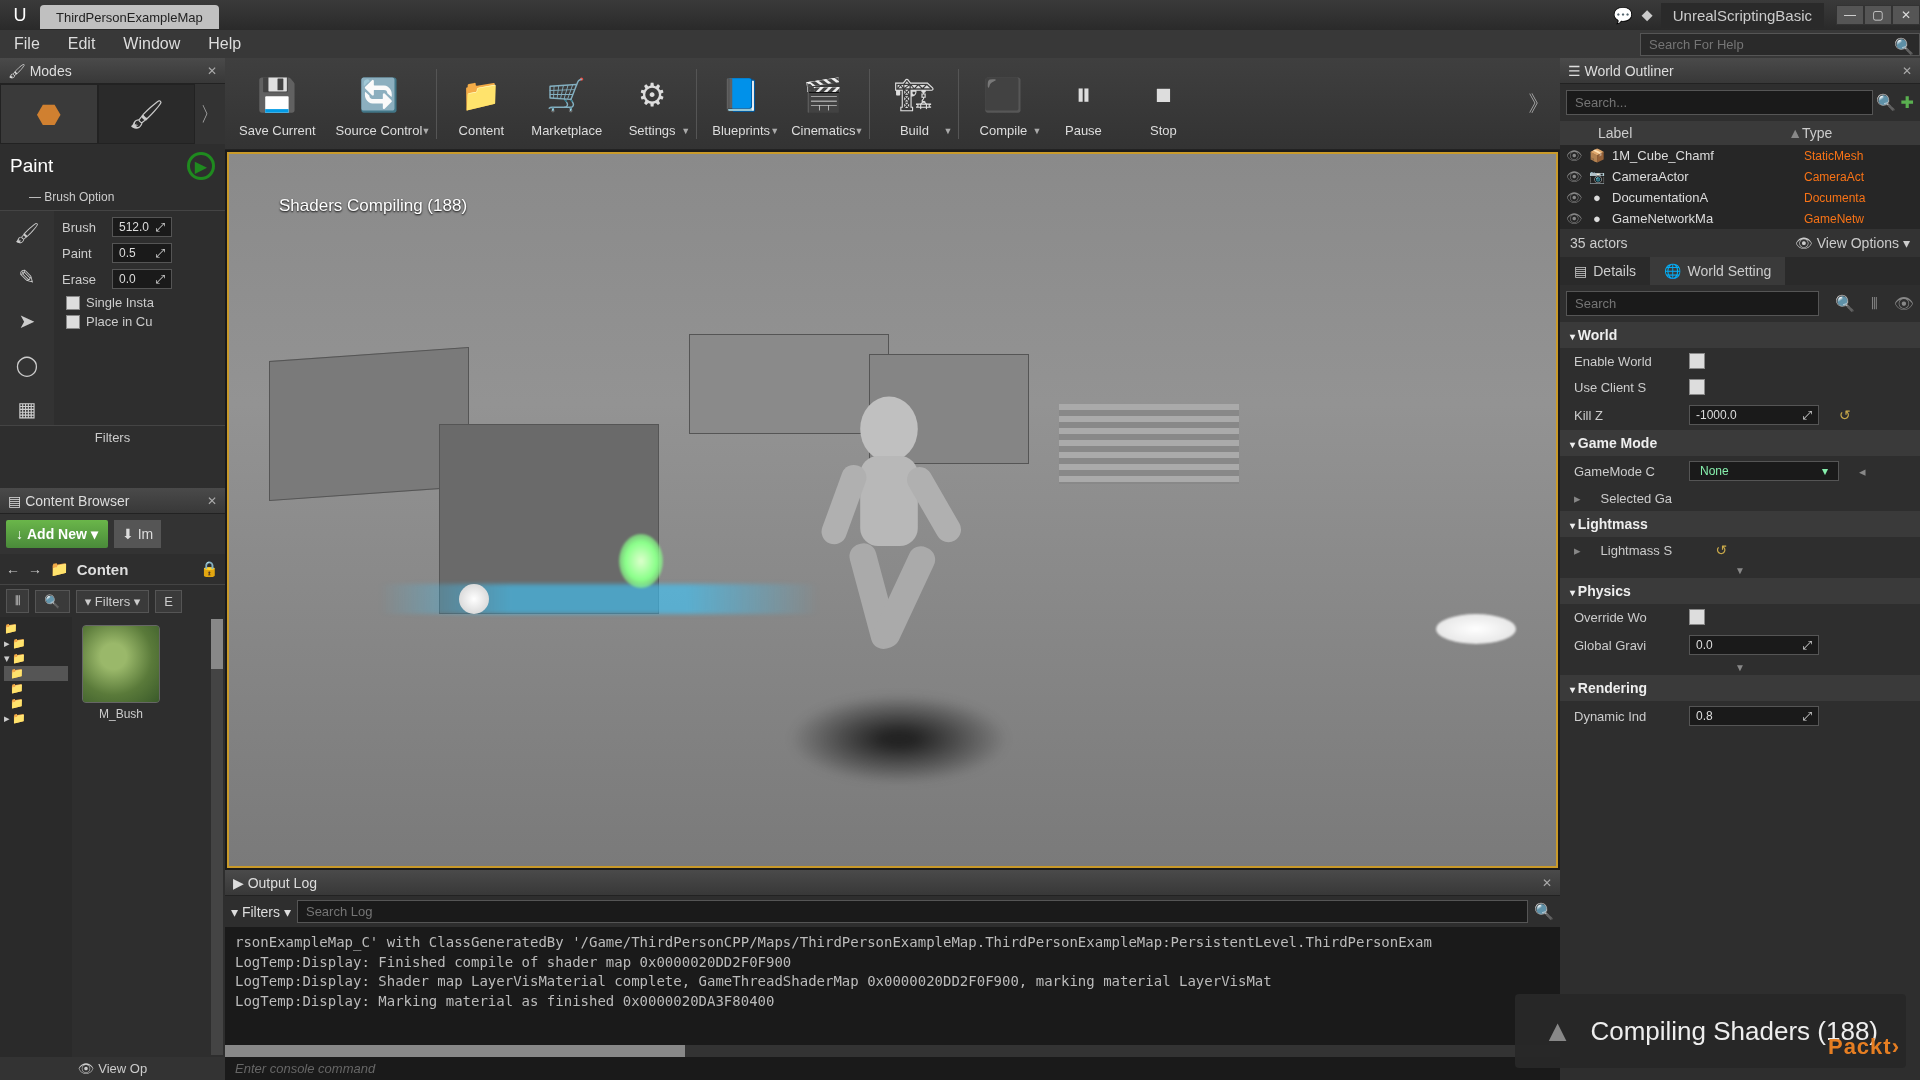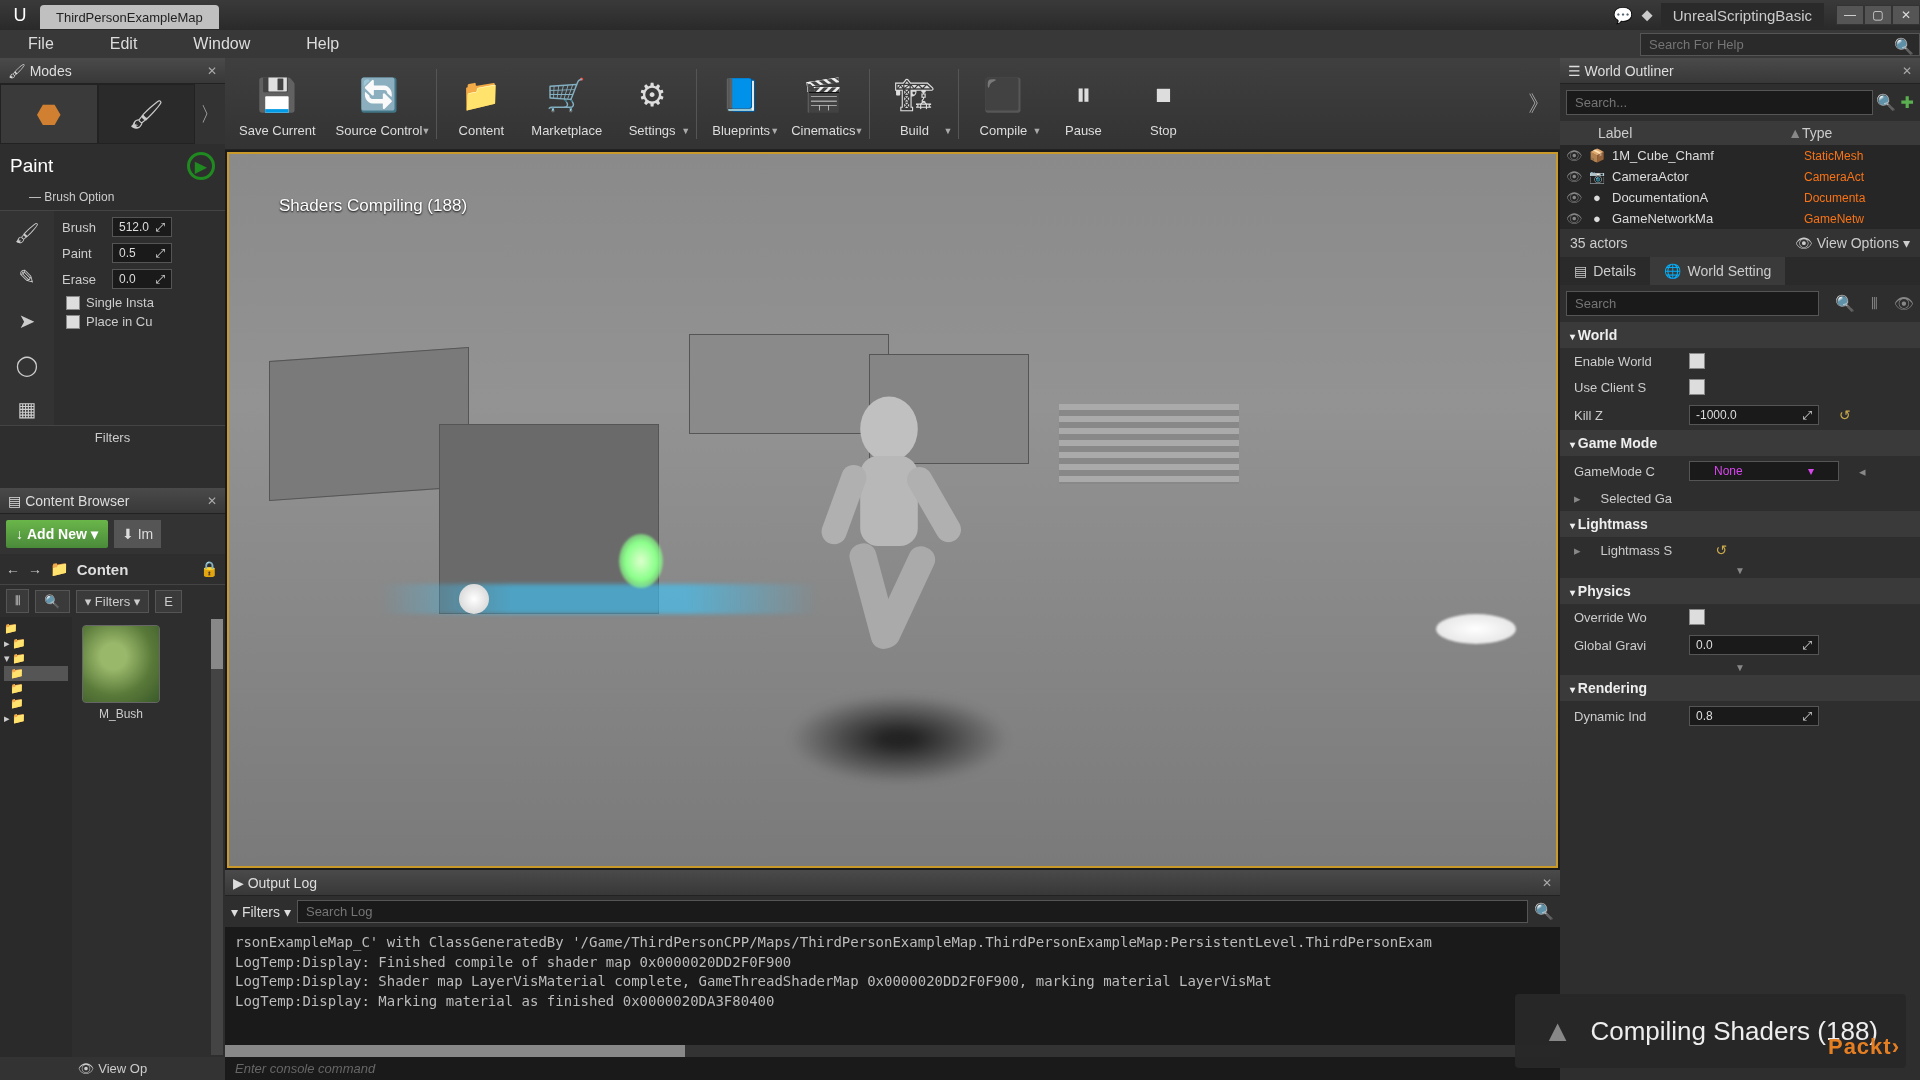--- a/index.html
+++ b/index.html
@@ -9,21 +9,21 @@
 .titlebar { height:30px; background:linear-gradient(#3a3a3a,#2a2a2a); display:flex; align-items:center; }
 .titlebar .ue-logo { width:28px; height:28px; margin:0 6px; color:#fff; font-size:18px; display:flex; align-items:center; justify-content:center; }
 .tab { background:#c0c0c0; color:#222; padding:4px 16px; border-radius:4px 4px 0 0; font-size:13px; height:24px; display:flex; align-items:center; margin-top:4px; }
 .titlebar-right { margin-left:auto; display:flex; align-items:center; gap:8px; }
 .titlebar-project { background:#2a2a2a; color:#ccc; padding:4px 12px; font-size:15px; margin-right:4px; }
 .win-btns { display:flex; }
 .win-btn { width:28px; height:20px; background:#555; color:#ddd; display:flex; align-items:center; justify-content:center; font-size:12px; border:1px solid #333; }
 
 
 .menubar { height:28px; background:#383838; display:flex; align-items:center; }
-.menu-item { color:#ddd; padding:0 28px; font-size:16px; height:100%; display:flex; align-items:center; }
+.menu-item { color:#ddd; padding:0 14px; font-size:16px; height:100%; display:flex; align-items:center; }
 .search-help { margin-left:auto; position:relative; }
 .search-help input { background:#2a2a2a; border:1px solid #555; color:#999; padding:3px 8px; width:280px; font-size:13px; }
 .search-help .mag { position:absolute; right:6px; top:4px; color:#999; }
 
 
 .main-grid { display:grid; grid-template-columns:225px 1fr 360px; grid-template-rows:1fr auto; height:calc(100% - 58px); }
 
 
 .toolbar { grid-column:2; height:92px; background:linear-gradient(#3f3f3f,#333); display:flex; align-items:center; padding:0 4px; border-bottom:1px solid #222; position:relative; }
 .tool-btn { display:flex; flex-direction:column; align-items:center; justify-content:flex-end; padding:4px 10px 8px; height:84px; color:#ddd; font-size:13px; position:relative; min-width:80px; }
@@ -105,21 +105,21 @@
 .dtab.active { background:#3a3a3a; }
 .detail-search { display:flex; align-items:center; padding:6px; gap:16px; }
 .detail-search input { flex:1; background:#1a1a1a; border:1px solid #555; color:#aaa; padding:4px 8px; font-size:13px; }
 .detail-body { flex:1; overflow:auto; }
 .cat { background:#3a3a3a; color:#eee; font-size:14px; padding:5px 10px; font-weight:600; }
 .cat::before { content:"▾ "; font-size:10px; }
 .dprop { display:flex; align-items:center; padding:5px 14px; color:#ccc; font-size:13px; gap:20px; }
 .dprop label { width:95px; overflow:hidden; white-space:nowrap; }
 .dprop .chkbox { width:16px; height:16px; background:#ddd; border:1px solid #888; }
 .dprop .num { background:#1a1a1a; border:1px solid #555; color:#ddd; padding:2px 6px; width:130px; font-size:12px; display:flex; justify-content:space-between; }
-.dprop .sel { background:#1a1a1a; border:1px solid #555; color:#d946ef; padding:2px 24px; width:150px; font-size:12px; display:flex; justify-content:space-between; }
+.dprop .sel { background:#1a1a1a; border:1px solid #555; color:#86efac; padding:2px 10px; width:150px; font-size:12px; display:flex; justify-content:space-between; }
 .dprop .reset { color:#c9a94a; font-size:14px; }
 .expand-arrow { text-align:center; color:#888; padding:2px; font-size:10px; }
 
 
 .output-log { grid-column:1 / span 2; background:#1a1a1a; display:flex; flex-direction:column; height:210px; }
 .log-filter { display:flex; align-items:center; padding:4px 6px; gap:6px; background:#2e2e2e; }
 .log-filter .fl { color:#ddd; font-size:14px; }
 .log-filter input { flex:1; background:#1a1a1a; border:1px solid #555; color:#888; padding:3px 8px; font-size:13px; }
 .log-text { flex:1; padding:6px 10px; font-family:Consolas,monospace; font-size:14px; color:#bbb; line-height:1.4; white-space:pre; overflow:hidden; }
 .log-scroll { height:12px; background:#333; position:relative; }

